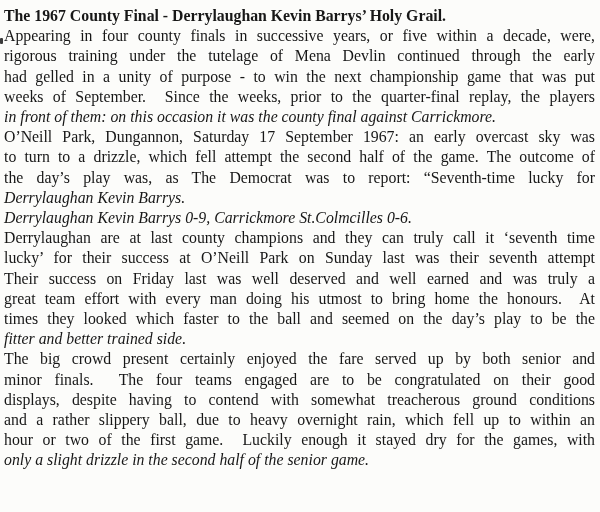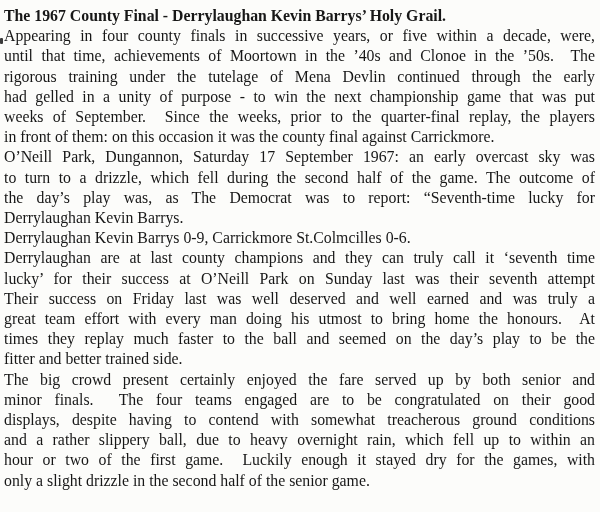--- a/index.html
+++ b/index.html
@@ -32,63 +32,63 @@
   .paragraph {
     margin: 0;
   }
   .line {
     text-align: justify;
     text-align-last: justify;
   }
   .line.last {
     text-align: justify;
     text-align-last: left;
+    font-style: italic;
   }
   .scan-speck {
     position: absolute;
     left: 0;
     top: 38px;
     width: 3px;
     height: 6px;
     background: #3a3a3a;
     border-radius: 1px;
   }
 </style>
 </head>
 <body style="background: rgb(252, 252, 250);">
 
 <div class="page" style="color: rgb(23, 23, 23);">
   <div class="scan-speck"></div>
   <div class="title">The 1967 County Final - Derrylaughan Kevin Barrys’ Holy Grail.</div>
   <div id="paragraphs">
       <div class="paragraph">
         <div class="line">Appearing in four county finals in successive years, or five within a decade, were,</div>
-        <div class="line">until that time, achievements of Moortown in the ’40s and Clonoe in the ’50s.&nbsp; The</div>
         <div class="line">rigorous training under the tutelage of Mena Devlin continued through the early</div>
         <div class="line">had gelled in a unity of purpose - to win the next championship game that was put</div>
         <div class="line">weeks of September.&nbsp; Since the weeks, prior to the quarter-final replay, the players</div>
         <div class="line last">in front of them: on this occasion it was the county final against Carrickmore.</div>
       </div>
       <div class="paragraph">
         <div class="line">O’Neill Park, Dungannon, Saturday 17 September 1967: an early overcast sky was</div>
-        <div class="line">to turn to a drizzle, which fell during the second half of the game. The outcome of</div>
+        <div class="line">to turn to a drizzle, which fell attempt the second half of the game. The outcome of</div>
         <div class="line">the day’s play was, as The Democrat was to report: “Seventh-time lucky for</div>
         <div class="line last">Derrylaughan Kevin Barrys.</div>
       </div>
       <div class="paragraph">
         <div class="line last">Derrylaughan Kevin Barrys 0-9, Carrickmore St.Colmcilles 0-6.</div>
       </div>
       <div class="paragraph">
         <div class="line">Derrylaughan are at last county champions and they can truly call it ‘seventh time</div>
         <div class="line">lucky’ for their success at O’Neill Park on Sunday last was their seventh attempt</div>
       </div>
       <div class="paragraph">
         <div class="line">Their success on Friday last was well deserved and well earned and was truly a</div>
         <div class="line">great team effort with every man doing his utmost to bring home the honours.&nbsp; At</div>
-        <div class="line">times they replay much faster to the ball and seemed on the day’s play to be the</div>
+        <div class="line">times they looked which faster to the ball and seemed on the day’s play to be the</div>
         <div class="line last">fitter and better trained side.</div>
       </div>
       <div class="paragraph">
         <div class="line">The big crowd present certainly enjoyed the fare served up by both senior and</div>
         <div class="line">minor finals.&nbsp; The four teams engaged are to be congratulated on their good</div>
         <div class="line">displays, despite having to contend with somewhat treacherous ground conditions</div>
         <div class="line">and a rather slippery ball, due to heavy overnight rain, which fell up to within an</div>
         <div class="line">hour or two of the first game.&nbsp; Luckily enough it stayed dry for the games, with</div>
         <div class="line last">only a slight drizzle in the second half of the senior game.</div>
       </div>

